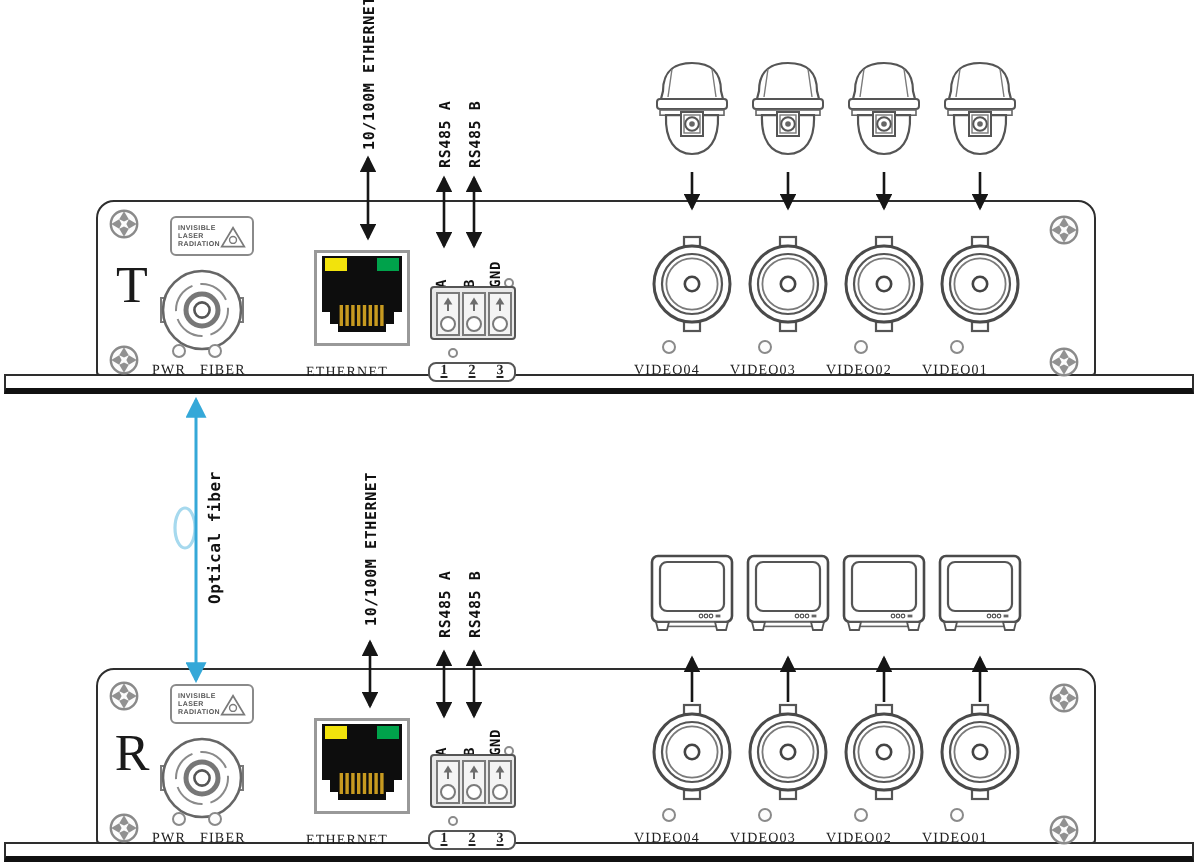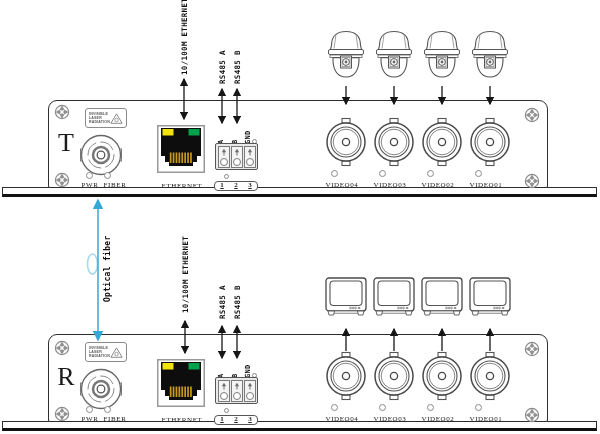--- a/index.html
+++ b/index.html
@@ -6,21 +6,21 @@
   .stage{position:relative;width:600px;height:434px;background:#ffffff;outline:1px solid #e0e0e0;
          font-family:"Liberation Serif",serif;overflow:hidden;}
   .panel{position:absolute;left:48px;width:500px;height:88px;border:1.5px solid #2e2e2e;
          border-radius:9px 9px 2px 2px;background:#fff;box-sizing:border-box;}
   .lip{position:absolute;left:2px;width:595px;height:10px;border:1px solid #2e2e2e;
        border-bottom:3px solid #111;background:#fff;box-sizing:border-box;}
   .letter{position:absolute;left:53px;width:26px;font:26px "Liberation Serif",serif;color:#1a1a1a;text-align:center;}
   .vtext{position:absolute;font:bold 7.5px "DejaVu Sans Mono",monospace;color:#111;white-space:nowrap;
          transform:rotate(-90deg);transform-origin:0 0;letter-spacing:.3px;}
   .vsmall{font-size:7px;font-weight:bold;}
-  .slabel{position:absolute;font:7px "Liberation Serif",serif;letter-spacing:.6px;color:#222;text-align:center;}
+  .slabel{position:absolute;font:7px "Liberation Serif",serif;letter-spacing:.6px;color:#222;text-align:left;}
   .led{position:absolute;width:7px;height:7px;border:1px solid #8a8a8a;border-radius:50%;
        background:#fdfdfd;box-sizing:border-box;}
   .mhole{position:absolute;width:5px;height:5px;border:1px solid #8a8a8a;border-radius:50%;
        background:#fff;box-sizing:border-box;}
   .wlabel{position:absolute;left:85px;width:42px;height:20px;border:1px solid #8a8a8a;border-radius:3px;
           background:#fff;display:flex;align-items:center;justify-content:space-between;
           padding:1px 3px;box-sizing:border-box;}
   .wtext{font:bold 3.5px "Liberation Sans",sans-serif;color:#555;line-height:1.2;letter-spacing:.2px;}
   .tblock{position:absolute;left:215px;width:43px;height:27px;border:1.2px solid #555;border-radius:2px;
           background:#e9e9e9;box-sizing:border-box;}

